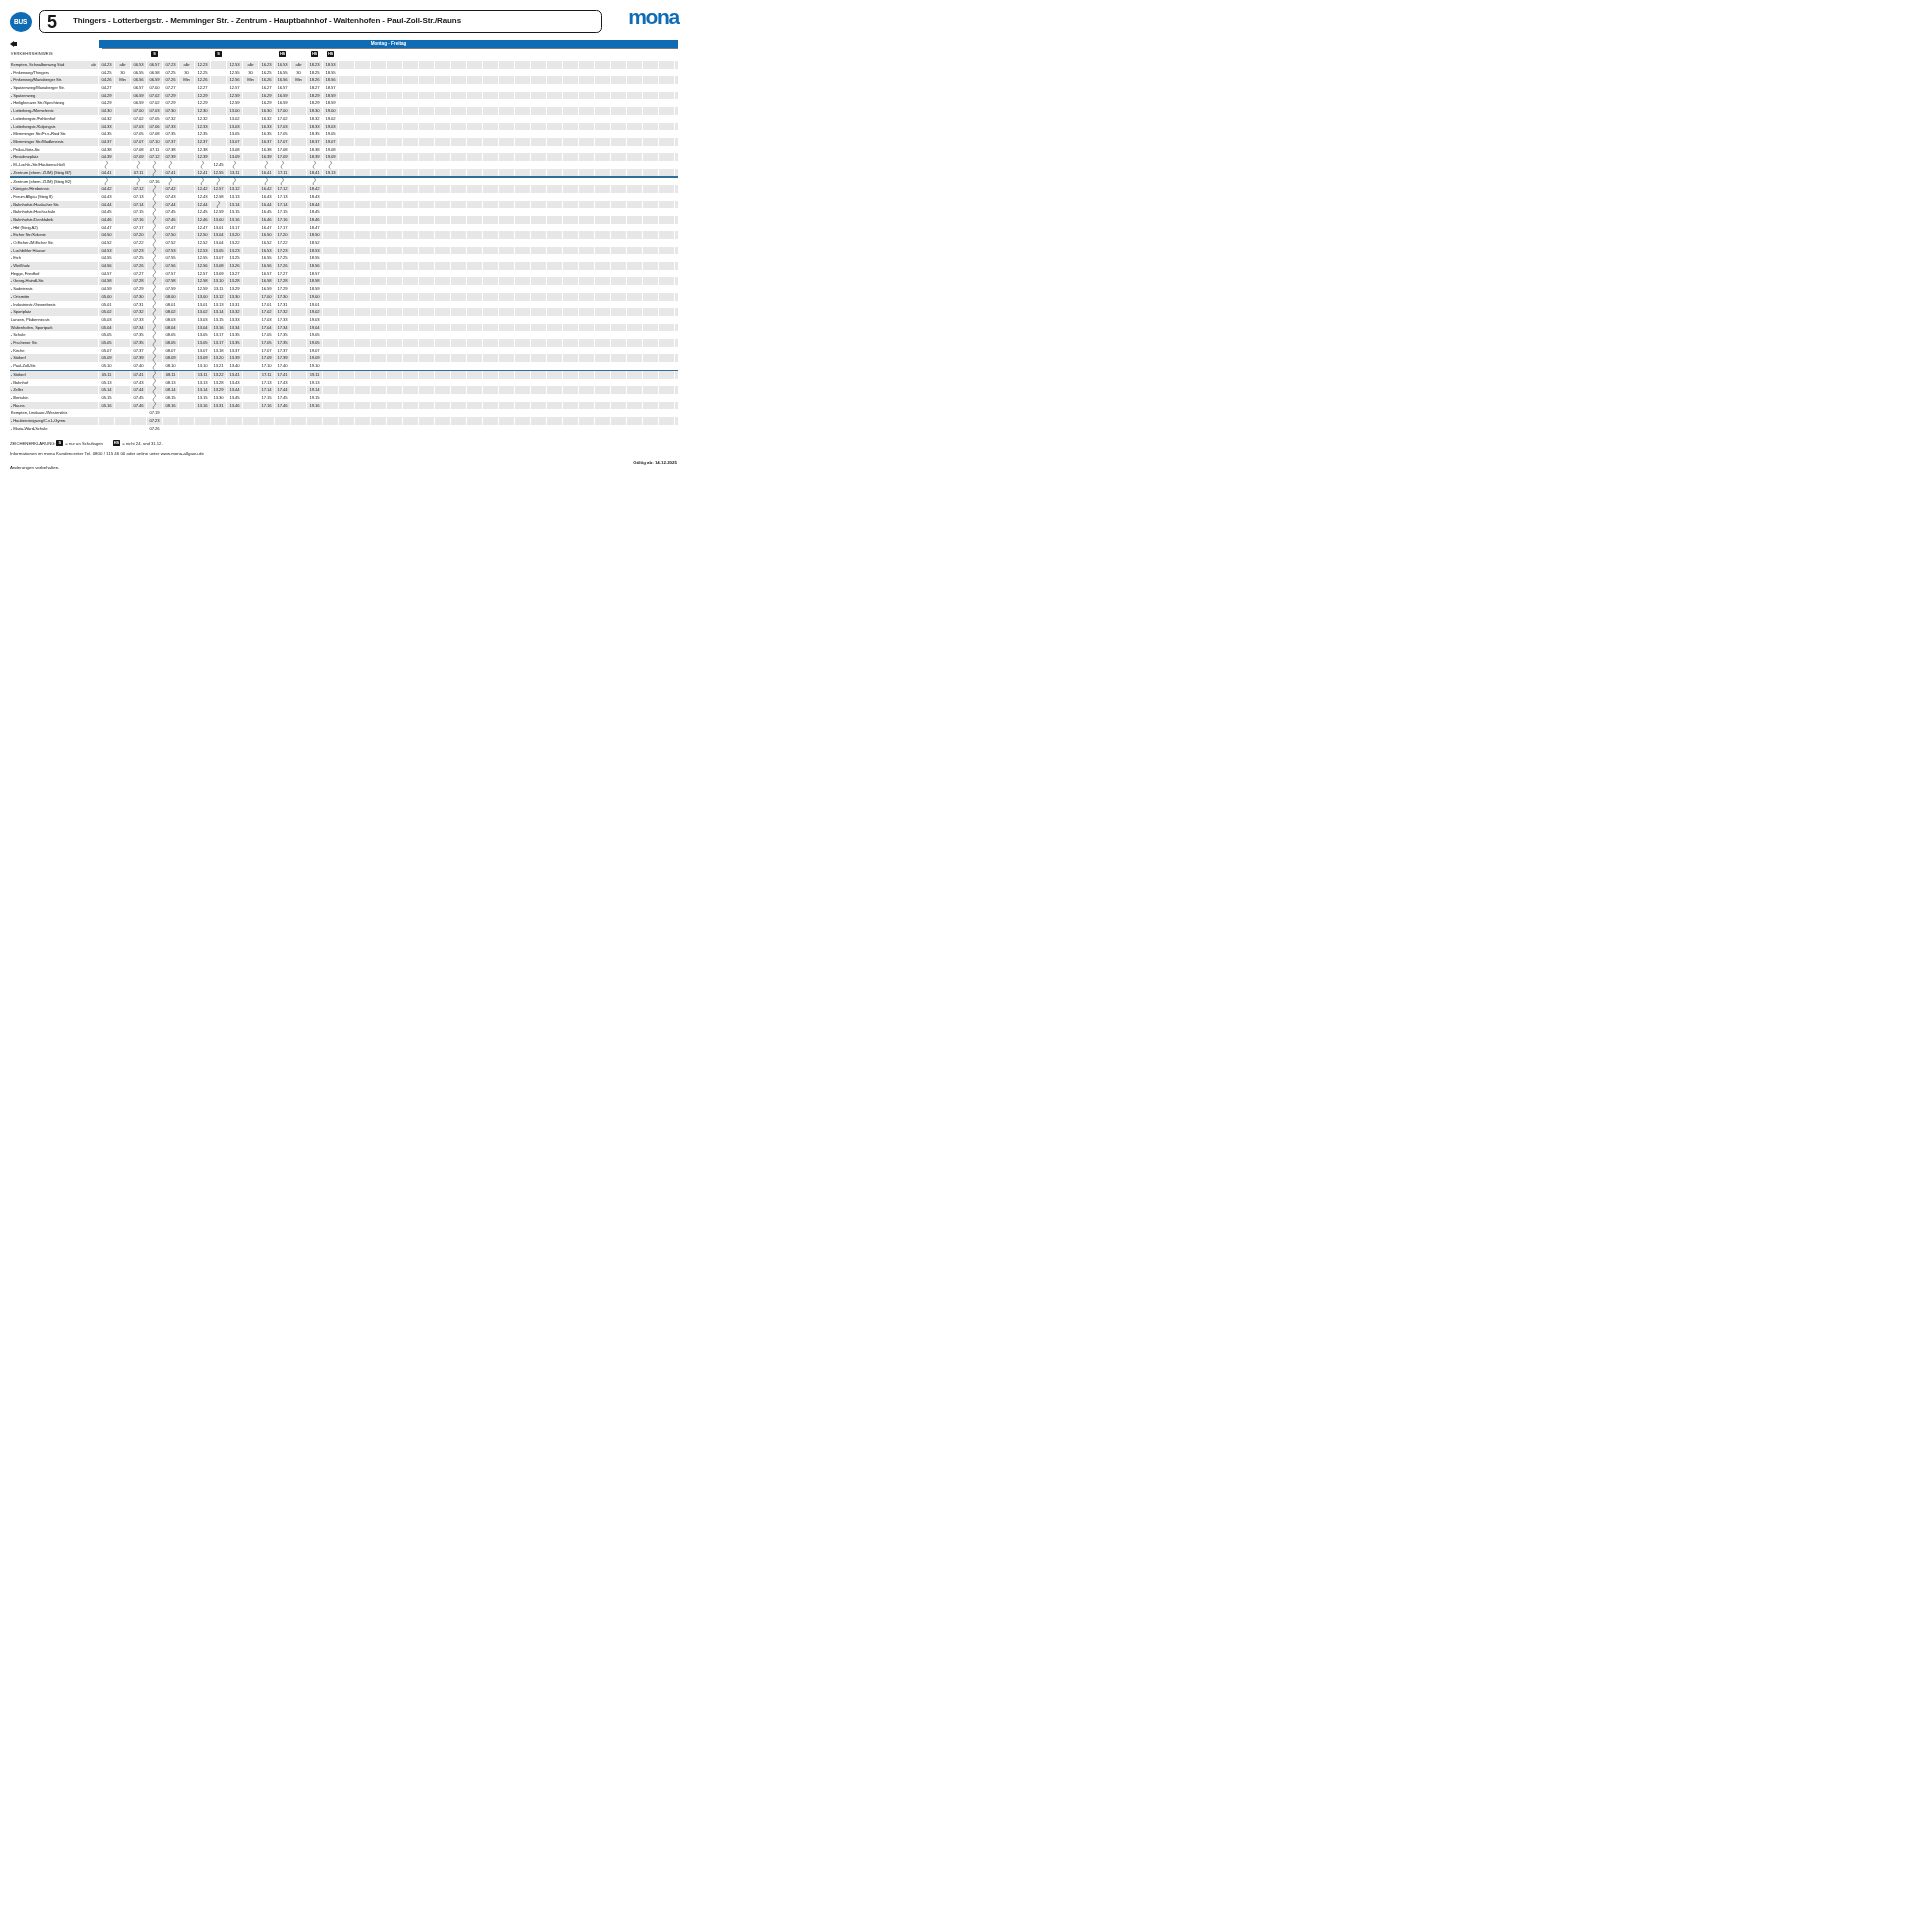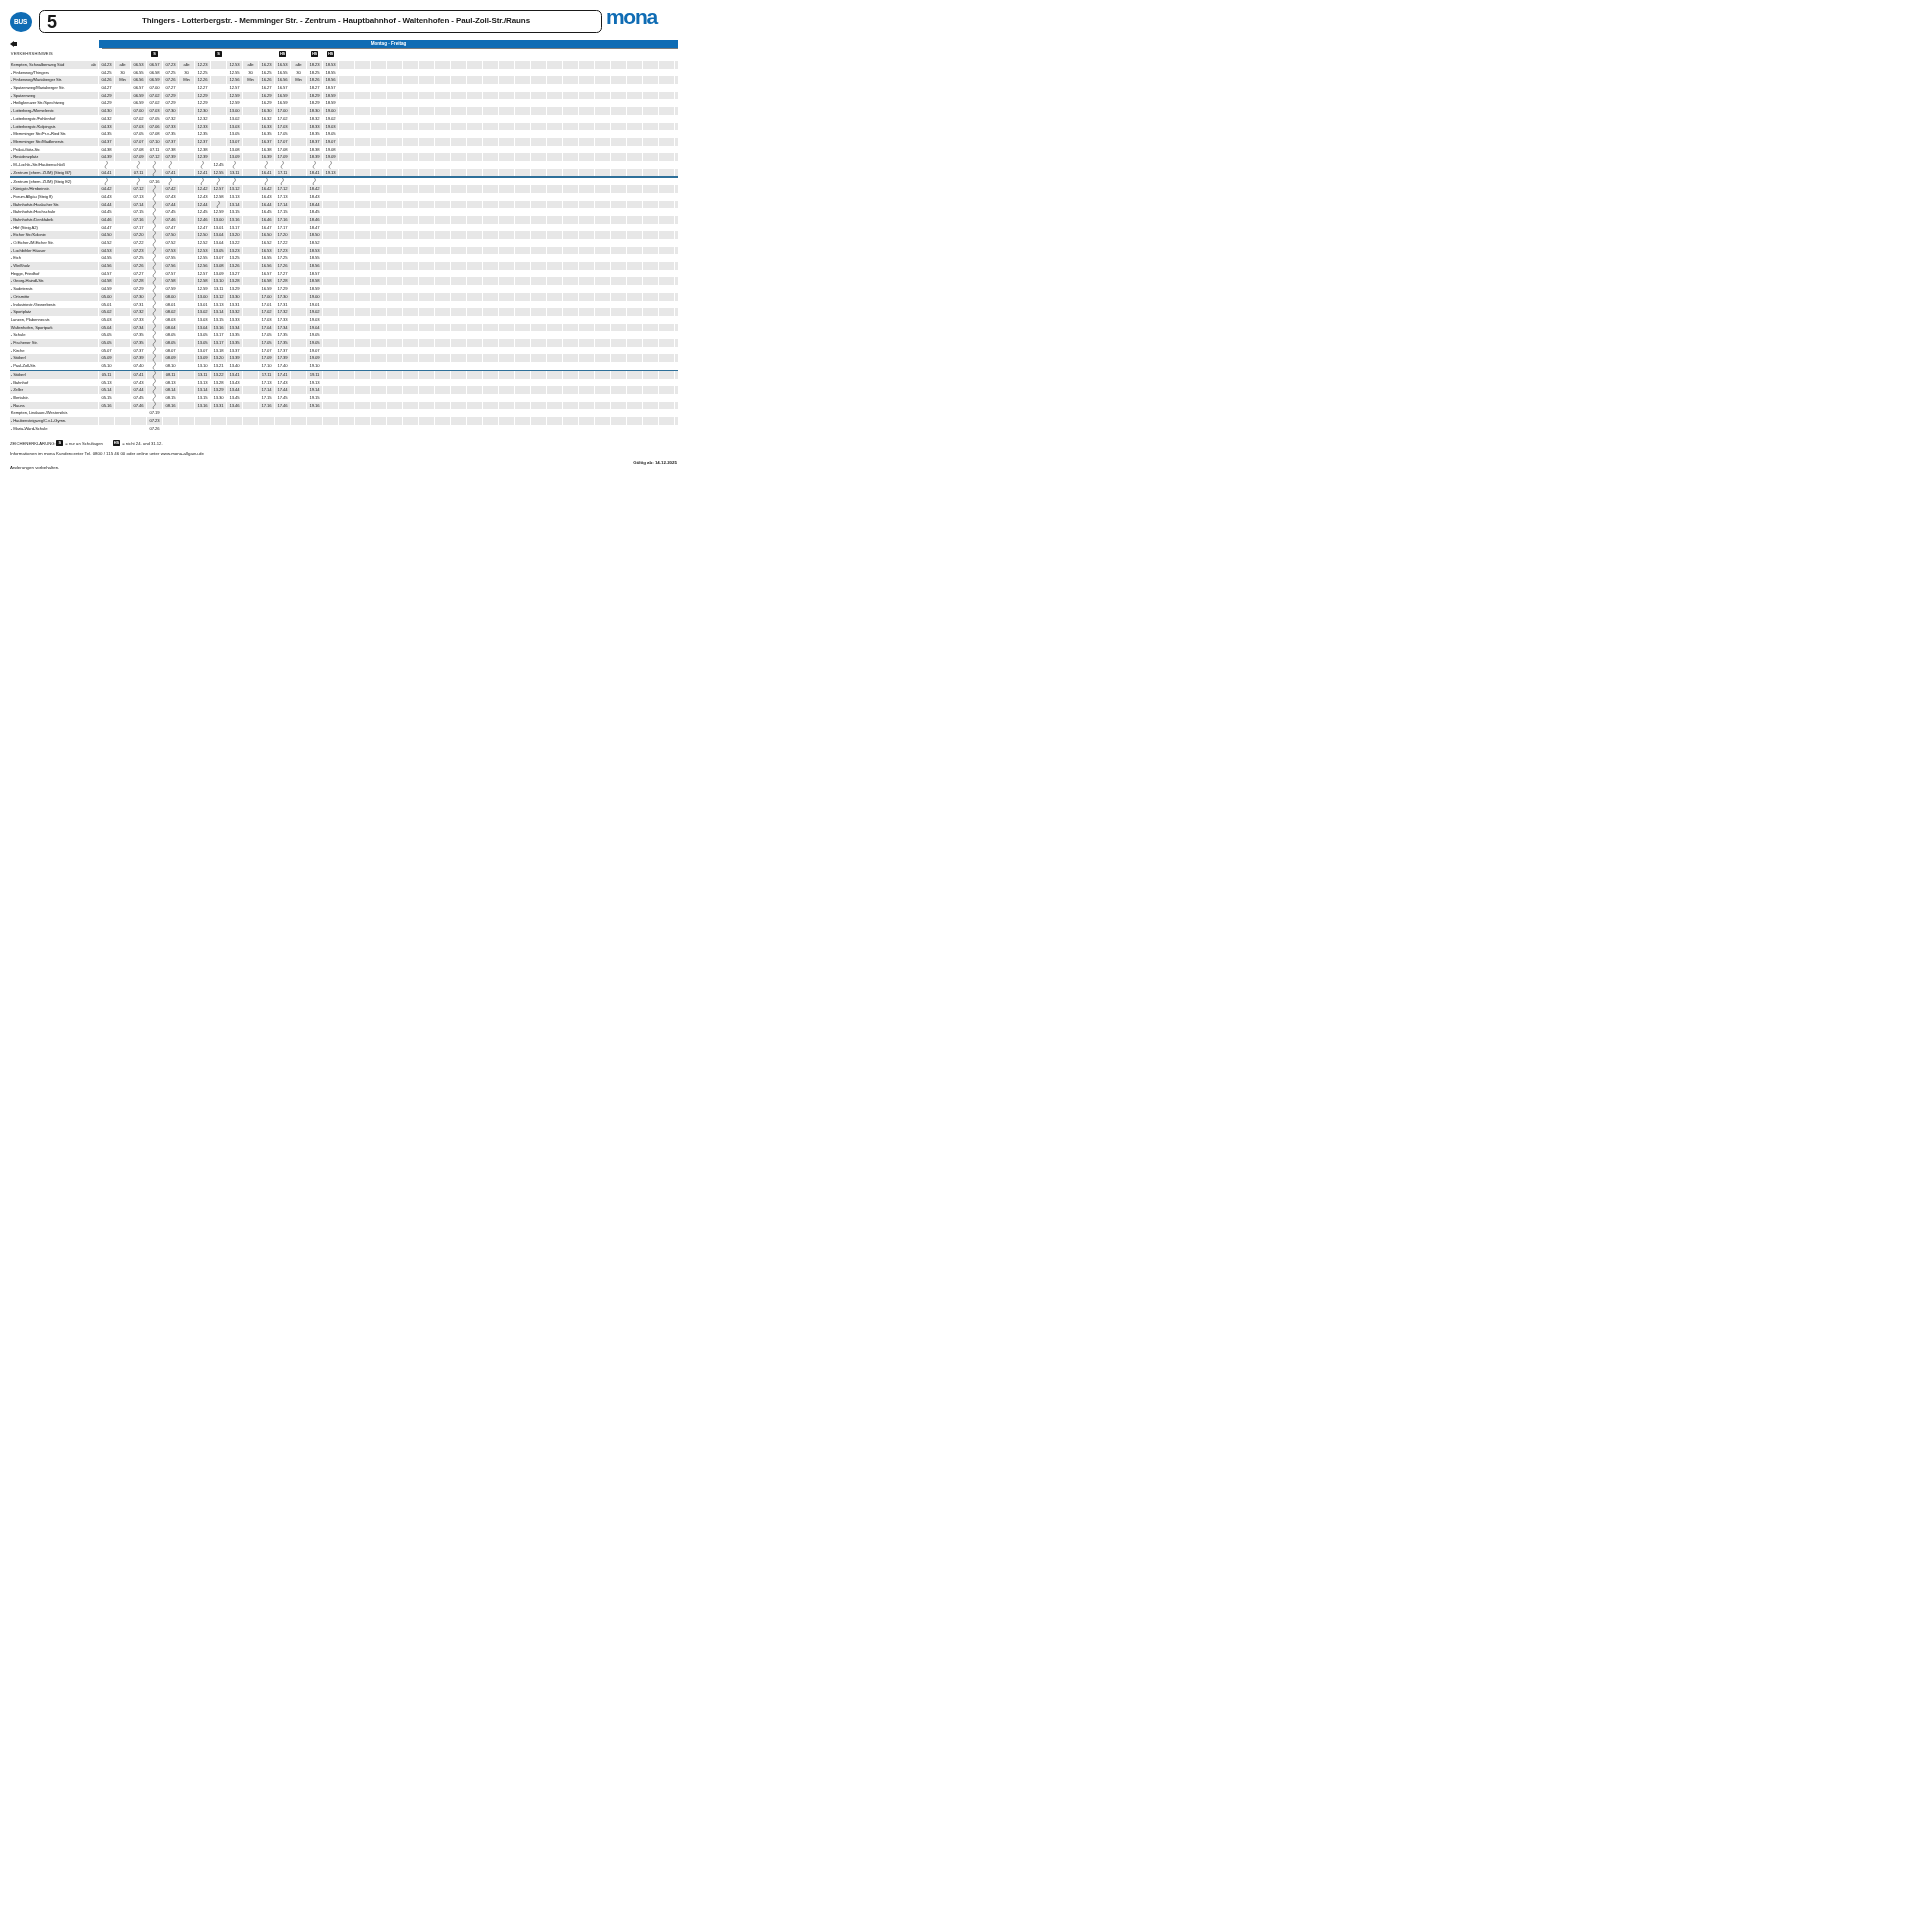--- a/index.html
+++ b/index.html
@@ -6,23 +6,23 @@
   .page { position:relative; width:680px; height:481px; background:#ffffff;
           font-family:"Liberation Sans", sans-serif; color:#1a1a1a; overflow:hidden; }
 
   
   .header-box { position:absolute; left:39px; top:10.4px; width:563px; height:23px;
                 border:1.3px solid #1a1a1a; border-radius:5.4px; box-sizing:border-box; background:#fff; }
   .bus-badge { position:absolute; left:9.6px; top:11.6px; width:22px; height:20.4px; background:#0f6cb4;
                border-radius:50%; display:flex; align-items:center; justify-content:center;
                color:#fff; font-weight:bold; font-size:6.5px; letter-spacing:-0.2px; }
   .line-number { position:absolute; left:47px; top:12px; font-size:18px; font-weight:bold; letter-spacing:-0.4px; }
-  .route-title { position:absolute; left:73px; right:81px; top:16px; text-align:center;
+  .route-title { position:absolute; left:73px; right:81px; top:16px; 
                  font-size:8px; font-weight:bold; letter-spacing:-0.1px; white-space:nowrap; }
-  .mona-logo { position:absolute; left:606px; top:5.4px; width:73px; text-align:left;
+  .mona-logo { position:absolute; left:606px; top:5.4px; width:73px; text-align:right;
                font-size:21px; font-weight:bold; color:#0f6cb4; letter-spacing:-1.3px; }
 
   
   .back-arrow { position:absolute; left:10.4px; top:41px; display:flex; align-items:center; }
   .back-arrow .head { width:0; height:0; border-top:3.1px solid transparent; border-bottom:3.1px solid transparent;
                       border-right:4.6px solid #1a1a1a; }
   .back-arrow .tail { width:3.1px; height:3.1px; background:#1a1a1a; }
 
   
   .day-band { position:absolute; left:99px; top:40px; width:579px; height:7.7px; background:#0f6cb4;

